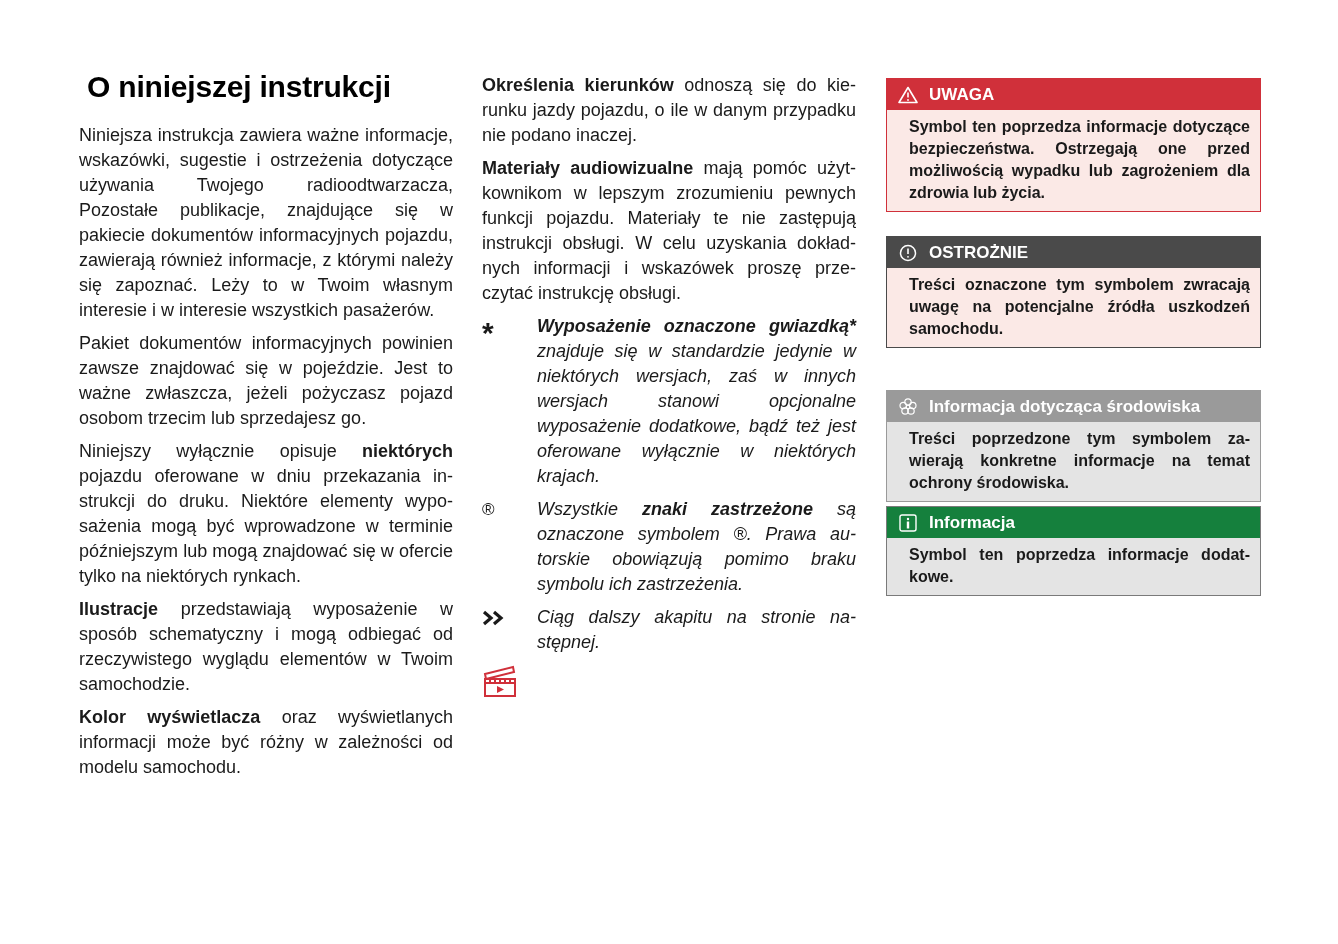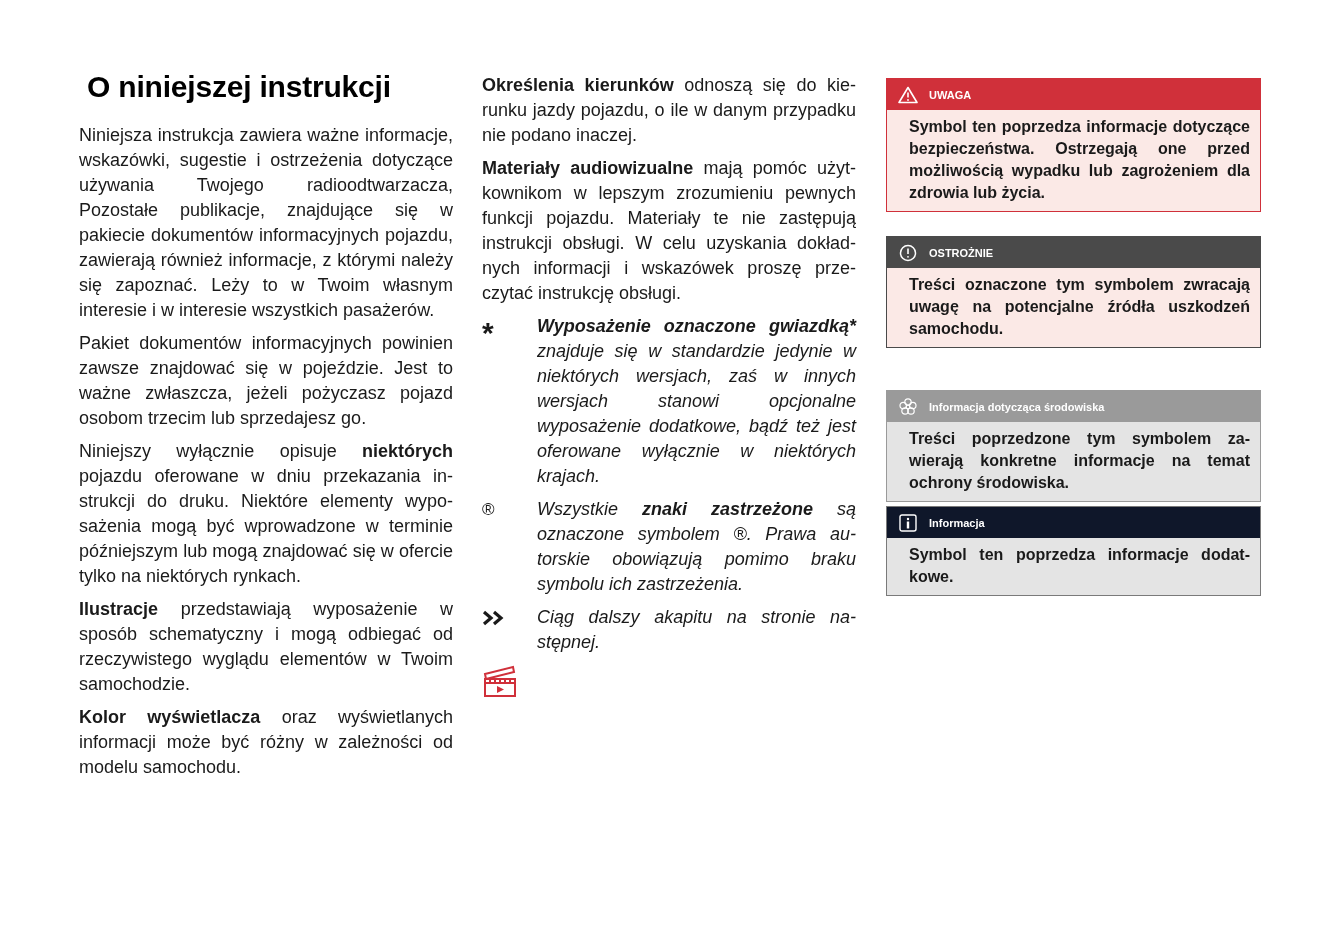--- a/index.html
+++ b/index.html
@@ -22,38 +22,38 @@
   .legend { position: relative; margin: 0 0 8px 0; }
   .legend .sym { position: absolute; left: 0; top: 0; width: 40px; height: 25px; display: flex; align-items: center; }
   .legend p.body { margin: 0 0 0 55px; font-style: italic; }
   .legend + .legend { margin-top: 8px; }
 
   .star { font-size: 30px; font-weight: bold; line-height: 25px; position: relative; top: 6px; }
   .reg { font-size: 17px; line-height: 25px; }
 
   .box { position: absolute; left: 0; width: 375px; box-sizing: border-box; border: 1px solid; }
   .box .head { height: 31px; display: flex; align-items: center; padding-left: 10px; color: #fff;
-               font-size: 11px; font-weight: bold; }
+               font-size: 17px; font-weight: bold; }
   .box .head .ico { width: 22px; height: 22px; display: inline-flex; align-items: center; justify-content: center; margin-right: 10px; }
   .box .content { padding: 6px 10px 7px 22px; font-size: 16px; font-weight: bold; line-height: 22px; text-align: justify; color: #1a1a1a; }
 
   #box-warning { top: 78px; border-color: #d0303a; }
   #box-warning .head { background: #d0303a; }
   #box-warning .content { background: #fbe9e6; }
 
   #box-caution { top: 236px; border-color: #4a4a4a; }
   #box-caution .head { background: #4a4a4a; }
   #box-caution .content { background: #fbe9e6; }
 
   #box-env { top: 390px; border-color: #9a9a9a; }
   #box-env .head { background: #9a9a9a; }
   #box-env .content { background: #e4e4e4; }
 
   #box-info { top: 506px; border-color: #7a7a7a; }
-  #box-info .head { background: #0f172a; }
+  #box-info .head { background: #15803d; }
   #box-info .content { background: #e4e4e4; }
 </style>
 </head>
 <body>
 
 <div class="col" id="col1">
   <h1 class="title">O niniejszej instrukcji</h1>
   <div class="paras">
     <p class="body">Niniejsza instrukcja zawiera ważne informa­cje, wskazówki, sugestie i ostrzeżenia do­tyczące używania Twojego radioodtwarza­cza, Pozostałe publikacje, znajdujące się w pakiecie dokumentów informacyjnych po­jazdu, zawierają również informacje, z któ­rymi należy się zapoznać. Leży to w Twoim własnym interesie i w interesie wszystkich pasażerów.</p>
     <p class="body">Pakiet dokumentów informacyjnych powi­nien zawsze znajdować się w pojeździe. Jest to ważne zwłaszcza, jeżeli pożyczasz pojazd osobom trzecim lub sprzedajesz go.</p>

